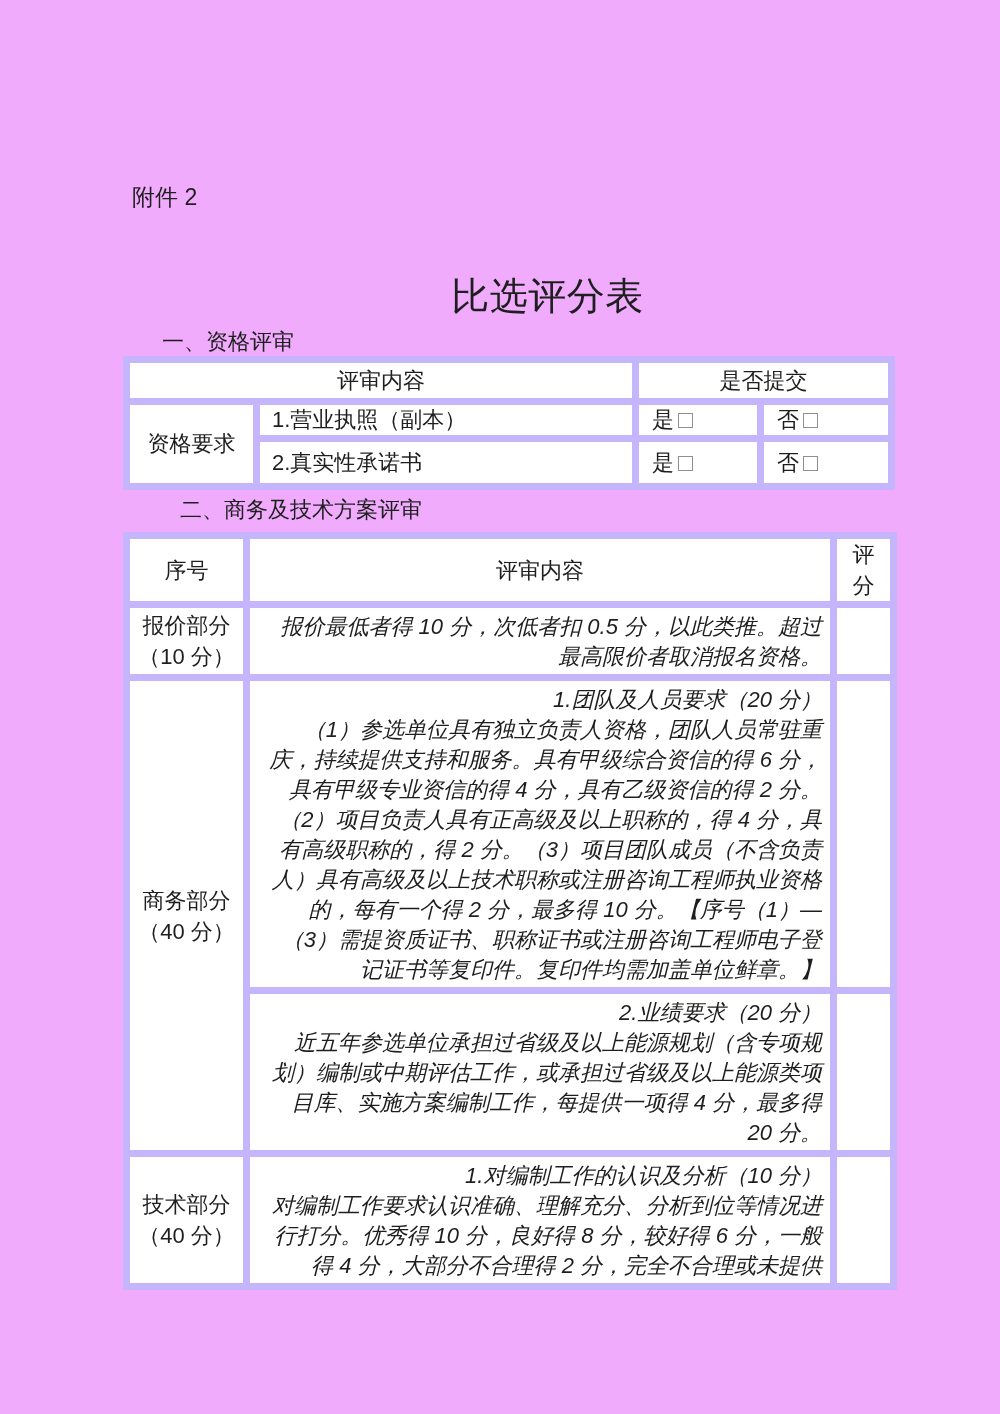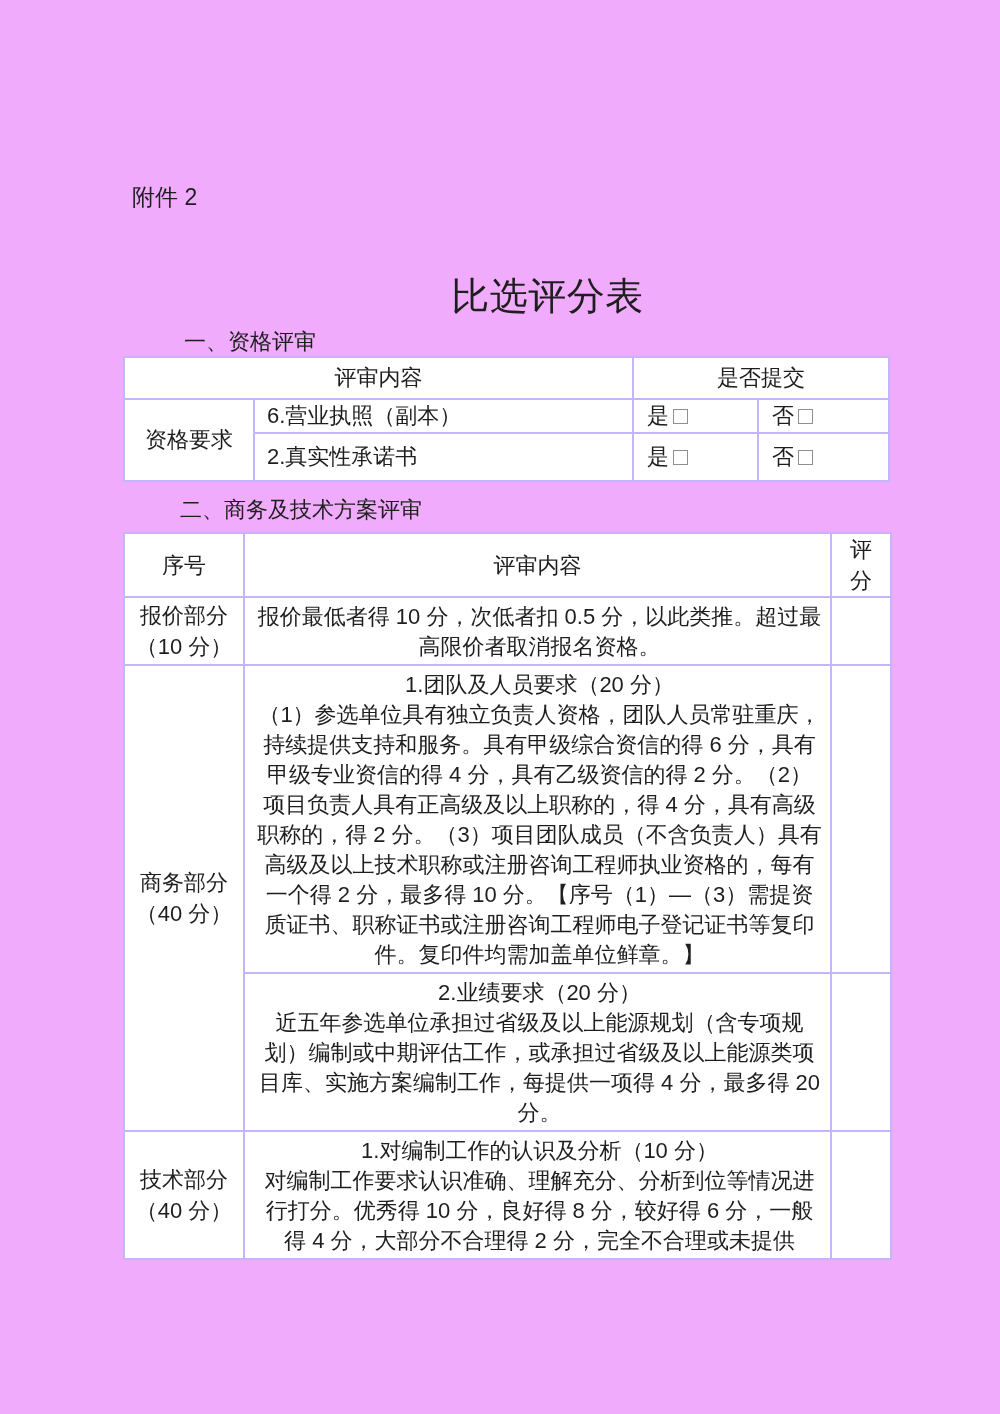--- a/index.html
+++ b/index.html
@@ -23,30 +23,30 @@
   }
   .doc-title {
     display: inline-block;
     transform: translateX(42px);
     font-size: 38px; line-height: 1.1;
     letter-spacing: 0.5px;
   }
   .sec-heading {
     position: absolute; font-size: 22px; line-height: 1.2;
   }
-  #sec1-heading { left: 184px; top: 329px; }
+  #sec1-heading { left: 162px; top: 329px; }
   #sec2-heading { left: 180px; top: 497px; }
 
   table {
     position: absolute; left: 123px;
     border-collapse: collapse; table-layout: fixed;
     background: #fff;
   }
   td, th {
-    border: 2px solid #c4b5fd;
+    border: 7px solid #c4b5fd;
     font-size: 22px; font-weight: normal;
     padding: 0;
     overflow: hidden;
   }
 
   
   .t1 { top: 356px; width: 765px; }
   .t1 th { text-align: center; vertical-align: middle; }
   .t1 .row-label { text-align: center; vertical-align: middle; margin-top: 20px; }
   .t1 .item-cell { text-align: left; vertical-align: middle; padding-left: 12px; }
@@ -60,23 +60,24 @@
 
   
   .t2 { top: 532px; width: 767px; }
   .t2 th { text-align: center; vertical-align: middle; line-height: 31px; }
   .t2 th.score-head { padding: 0 13px; }
   .t2 .part-label {
     text-align: center; vertical-align: middle;
     line-height: 31px; white-space: pre-line;
   }
   .t2 .content-cell {
-    text-align: center; vertical-align: middle;
+    text-align: right; vertical-align: middle;
     line-height: 30px; padding: 4px 8px 2px 12px;
     white-space: pre-line;
+    font-style: italic;
   }
   .t2 .score-cell { background: #fff; }
 </style>
 </head>
 <body>
 
 <div class="page">
 
   <div class="attachment">附件 2</div>
 
@@ -93,21 +94,21 @@
       <col style="width:125px">
         <col style="width:131px">
     </colgroup>
     <tbody>
         <tr style="height:42px">
       <th colspan="2">评审内容</th>
       <th colspan="2">是否提交</th>
     </tr>
     <tr style="height:34px">
       <td rowspan="2" class="row-label">资格要求</td>
-      <td class="item-cell">6.营业执照（副本）</td>
+      <td class="item-cell">1.营业执照（副本）</td>
       <td class="choice-cell">
         <span>是</span><span class="checkbox"></span>
       </td>
       <td class="choice-cell">
         <span>否</span><span class="checkbox"></span>
       </td>
     </tr>
     <tr style="height:48px">
       <td class="item-cell">2.真实性承诺书</td>
       <td class="choice-cell">

